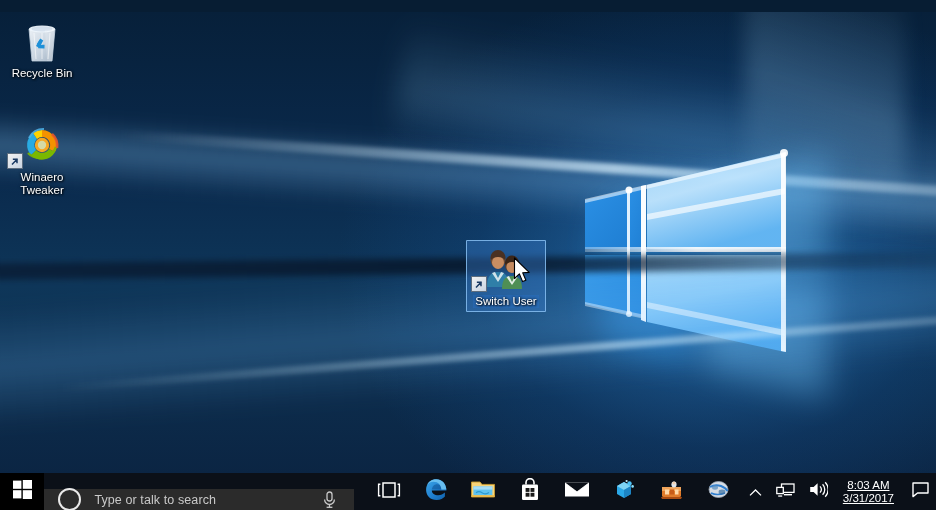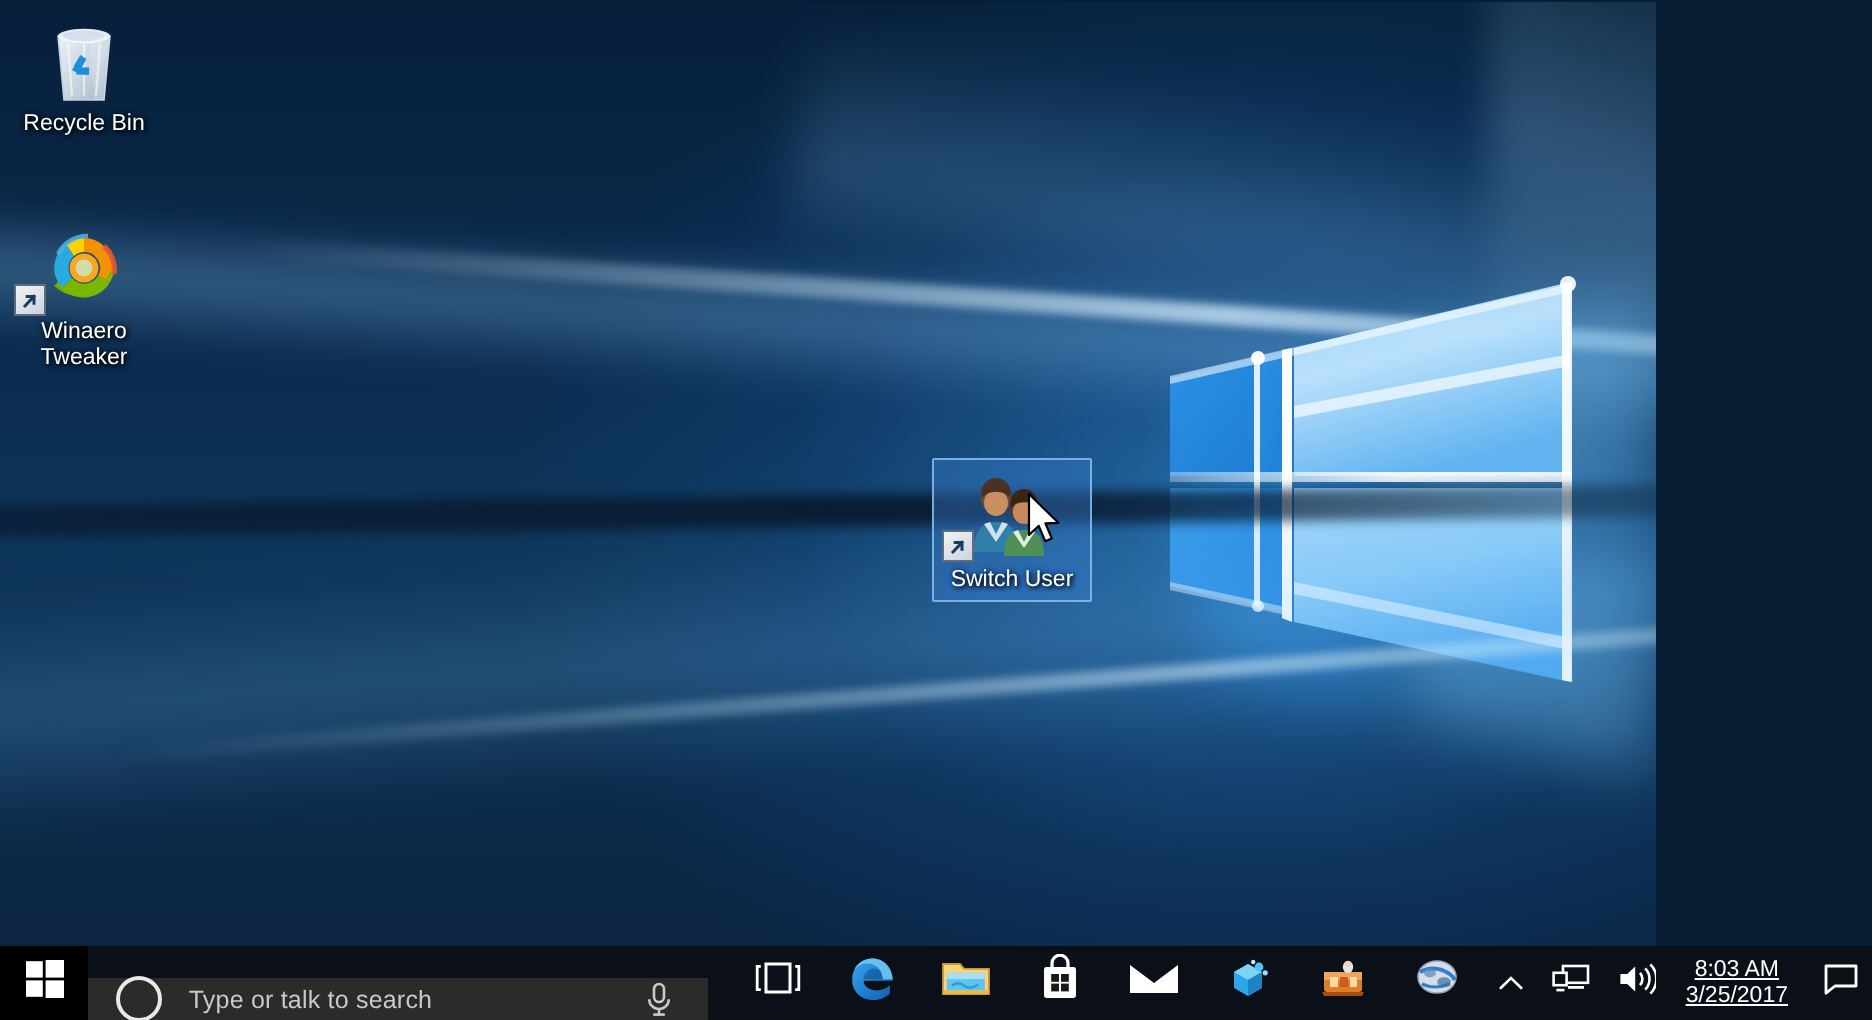--- a/index.html
+++ b/index.html
@@ -6,21 +6,21 @@
   body{
     width:936px;height:510px;overflow:hidden;
     font-family:"Liberation Sans", sans-serif;
     background:#071d33;
     position:relative;
     -webkit-font-smoothing:antialiased;
   }
 
   
   #desktop{
-    position:absolute;left:0;top:1px;width:828px;height:473px;
+    position:absolute;left:0;top:12px;width:936px;height:473px;
     overflow:hidden;
     background:
       radial-gradient(ellipse 560px 420px at 78% 55%, rgba(40,140,225,0.55) 0%, rgba(20,80,150,0.18) 48%, rgba(0,0,0,0) 72%),
       linear-gradient(120deg, #05182c 0%, #0a2544 28%, #0d3055 55%, #0b2policy 0%, #0a2744 100%),
       linear-gradient(180deg, #061a30 0%, #0a2a4d 38%, #0d3358 60%, #0c2a49 82%, #0b2340 100%);
   }
   #wallfix{
     position:absolute;inset:0;
     background:linear-gradient(180deg,#07203a 0%, #0a2a4d 35%, #0e3659 58%, #0c2c4c 80%, #0b2442 100%);
   }
@@ -445,21 +445,21 @@
           <path d="M1.2 6 L4.6 6 L8.6 2.2 L8.6 14.8 L4.6 11 L1.2 11 Z" fill="#ffffff"></path>
           <path d="M11 5.4 A4.6 4.6 0 0 1 11 11.6" fill="none" stroke="#ffffff" stroke-width="1.3"></path>
           <path d="M13.6 3.2 A7.6 7.6 0 0 1 13.6 13.8" fill="none" stroke="#ffffff" stroke-width="1.3"></path>
           <path d="M16.2 1.2 A10.4 10.4 0 0 1 16.2 15.8" fill="none" stroke="#ffffff" stroke-width="1.3"></path>
         </svg>
       </span>
     </div>
 
     <div id="clock">
       <span>8:03 AM</span>
-      <span>3/25/2017</span>
+      <span>3/31/2017</span>
     </div>
 
     <div id="action-center">
       <span>
         <svg width="19" height="17" viewBox="0 0 19 17">
           <path d="M2 2 L17 2 L17 12 L6.5 12 L2 15.6 Z" fill="none" stroke="#ffffff" stroke-width="1.4" stroke-linejoin="round"></path>
         </svg>
       </span>
     </div>
   </div>

